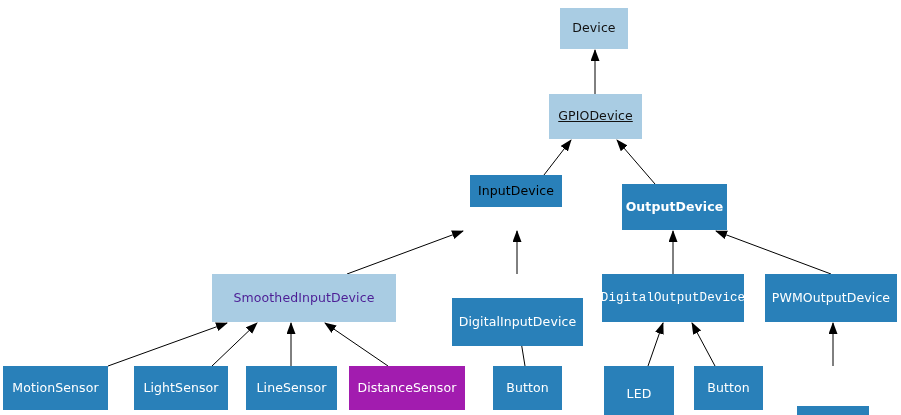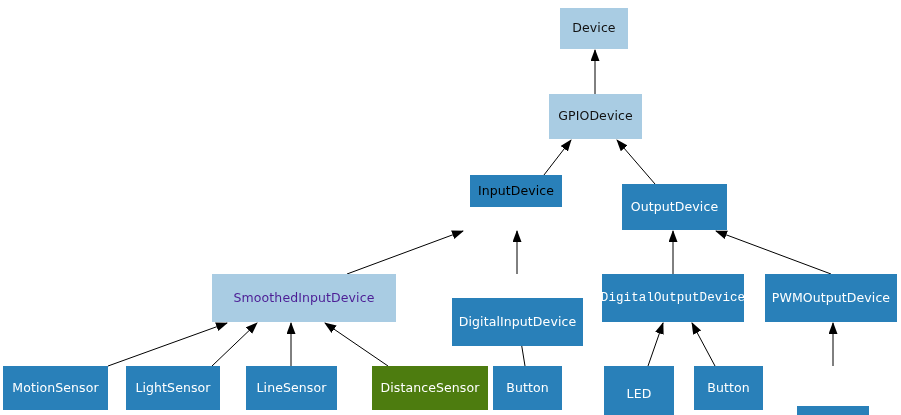--- a/index.html
+++ b/index.html
@@ -57,29 +57,29 @@
         <line x1="291" y1="366" x2="291" y2="323" stroke="#000000" stroke-width="1" marker-end="url(#arrowhead)"></line>
         <line x1="388" y1="366" x2="325" y2="323" stroke="#000000" stroke-width="1" marker-end="url(#arrowhead)"></line>
         <line x1="525" y1="366" x2="518" y2="323" stroke="#000000" stroke-width="1" marker-end="url(#arrowhead)"></line>
         <line x1="648" y1="366" x2="663" y2="323" stroke="#000000" stroke-width="1" marker-end="url(#arrowhead)"></line>
         <line x1="715" y1="366" x2="692" y2="323" stroke="#000000" stroke-width="1" marker-end="url(#arrowhead)"></line>
         <line x1="833" y1="366" x2="833" y2="323" stroke="#000000" stroke-width="1" marker-end="url(#arrowhead)"></line>
       </g>
   </svg>
   <div id="nodes-layer">
       <div class="node light" style="left: 560px; top: 8px; width: 68px; height: 41px; background: rgb(169, 204, 227); color: rgb(17, 17, 17);">Device</div>
-      <div class="node light" style="left: 549px; top: 94px; width: 93px; height: 45px; background: rgb(169, 204, 227); color: rgb(17, 17, 17);">GPIODevice</div>
+      <div class="node light" style="left: 549px; top: 94px; width: 93px; height: 45px; background: rgb(169, 204, 227); color: rgb(17, 17, 17); text-decoration: underline;">GPIODevice</div>
       <div class="node dark" style="left: 470px; top: 175px; width: 92px; height: 32px; background: rgb(41, 128, 185); color: #000000;">InputDevice</div>
-      <div class="node dark" style="left: 622px; top: 184px; width: 105px; height: 46px; background: rgb(41, 128, 185); color: rgb(255, 255, 255);">OutputDevice</div>
+      <div class="node dark" style="left: 622px; top: 184px; width: 105px; height: 46px; background: rgb(41, 128, 185); color: rgb(255, 255, 255); font-weight: bold;">OutputDevice</div>
       <div class="node light" style="left: 212px; top: 274px; width: 184px; height: 48px; background: rgb(169, 204, 227); color: #4c1d95;">SmoothedInputDevice</div>
       <div class="node dark" style="left: 452px; top: 274px; width: 131px; height: 48px; background: rgb(41, 128, 185); color: rgb(255, 255, 255); margin-top: 24px;">DigitalInputDevice</div>
       <div class="node dark" style="left: 602px; top: 274px; width: 142px; height: 48px; background: rgb(41, 128, 185); color: rgb(255, 255, 255); font-family: Liberation Mono, monospace;">DigitalOutputDevice</div>
       <div class="node dark" style="left: 765px; top: 274px; width: 132px; height: 48px; background: rgb(41, 128, 185); color: rgb(255, 255, 255);">PWMOutputDevice</div>
       <div class="node dark" style="left: 3px; top: 366px; width: 105px; height: 44px; background: rgb(41, 128, 185); color: rgb(255, 255, 255);">MotionSensor</div>
-      <div class="node dark" style="left: 126px; top: 366px; width: 94px; height: 44px; background: rgb(41, 128, 185); color: rgb(255, 255, 255);">LightSensor</div>
+      <div class="node dark" style="left: 134px; top: 366px; width: 94px; height: 44px; background: rgb(41, 128, 185); color: rgb(255, 255, 255);">LightSensor</div>
       <div class="node dark" style="left: 246px; top: 366px; width: 91px; height: 44px; background: rgb(41, 128, 185); color: rgb(255, 255, 255);">LineSensor</div>
-      <div class="node dark" style="left: 372px; top: 366px; width: 116px; height: 44px; background: #4d7c0f; color: rgb(255, 255, 255);">DistanceSensor</div>
+      <div class="node dark" style="left: 349px; top: 366px; width: 116px; height: 44px; background: #a21caf; color: rgb(255, 255, 255);">DistanceSensor</div>
       <div class="node dark" style="left: 493px; top: 366px; width: 69px; height: 44px; background: rgb(41, 128, 185); color: rgb(255, 255, 255);">Button</div>
       <div class="node dark" style="left: 604px; top: 366px; width: 70px; height: 56px; background: rgb(41, 128, 185); color: rgb(255, 255, 255);">LED</div>
       <div class="node dark" style="left: 694px; top: 366px; width: 69px; height: 44px; background: rgb(41, 128, 185); color: rgb(255, 255, 255);">Button</div>
       <div class="node dark" style="left: 797px; top: 366px; width: 72px; height: 44px; background: rgb(41, 128, 185); color: rgb(255, 255, 255); margin-top: 40px;">PWMLED</div>
     </div>
 </div>
 
 </body></html>

